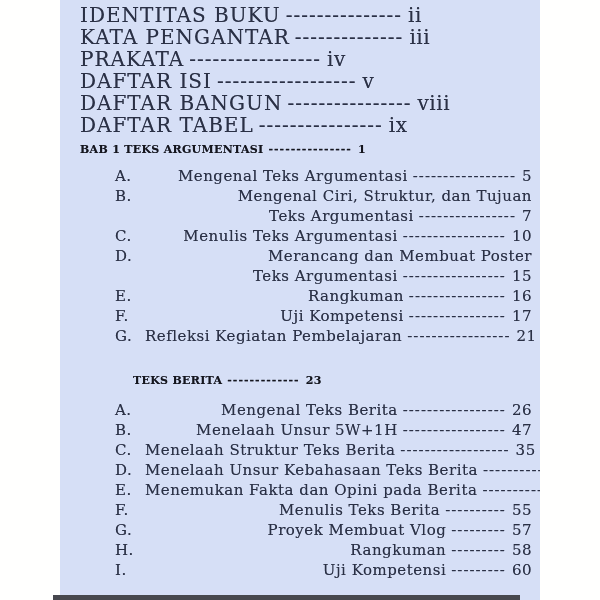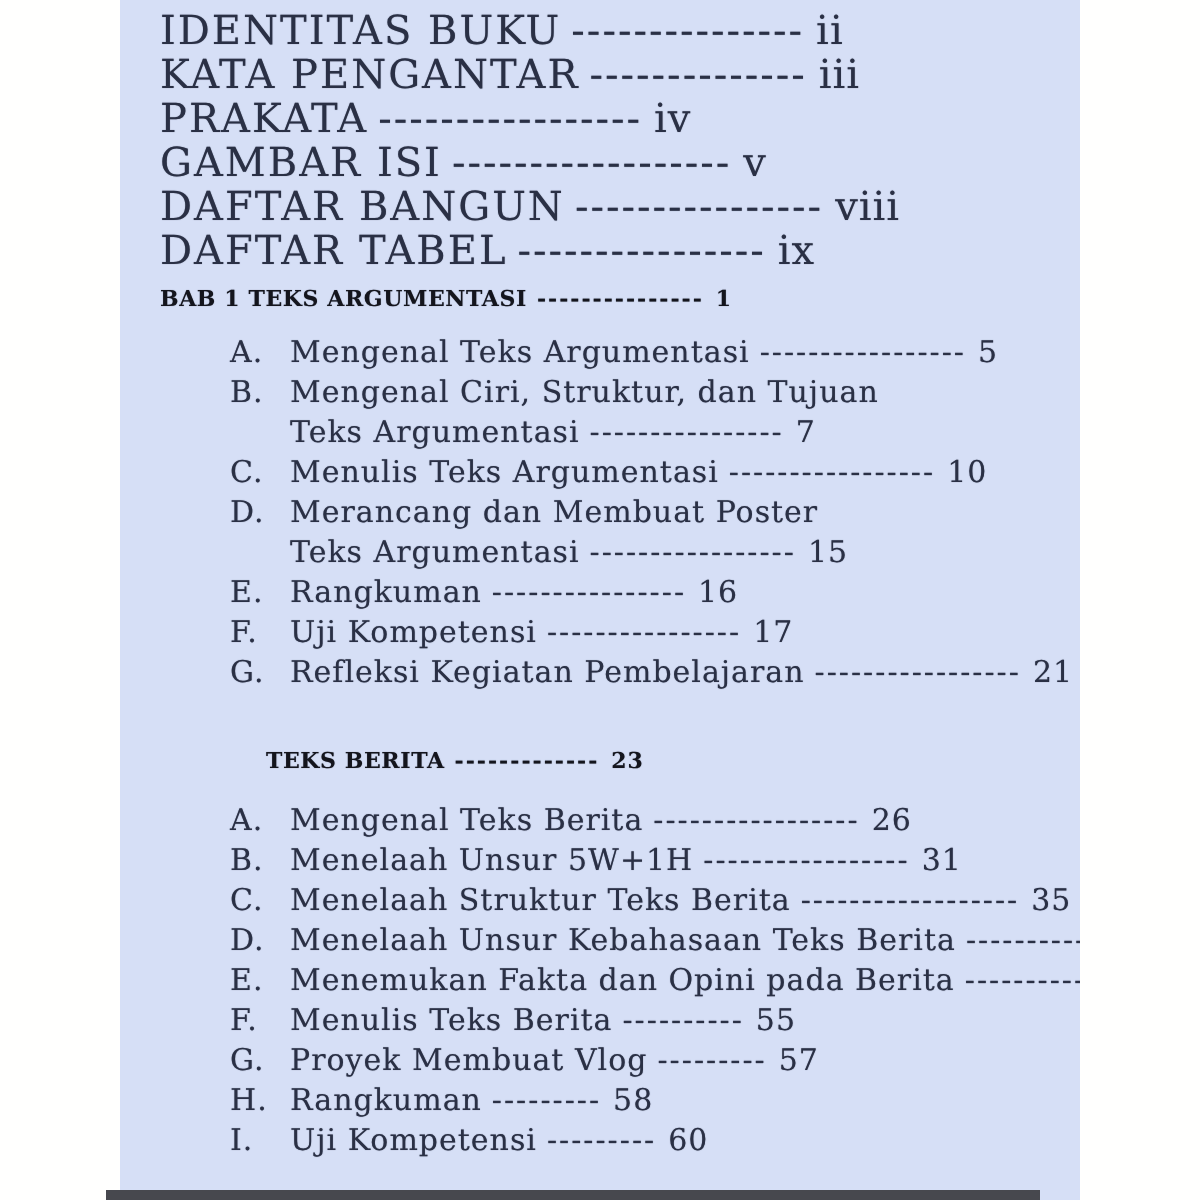--- a/index.html
+++ b/index.html
@@ -57,21 +57,21 @@
     line-height: 20px;
     letter-spacing: 0.5px;
   }
   .items2 { margin-top: 9px; }
   .item {
     display: flex;
     padding-left: 35px;
     white-space: nowrap;
   }
   .letter { width: 30px; flex: none; }
-  .content { flex: 1; }
+  .content { flex: 1; text-align: right; }
   .edge {
     position: absolute;
     left: 53px; bottom: 0;
     width: 467px; height: 5px;
     background: #47484e;
     z-index: 5;
   }
 </style>
 </head>
 <body>
@@ -83,21 +83,21 @@
       <div class="row">
         <span>IDENTITAS BUKU</span><span class="leader">---------------</span><span class="pgnum">ii</span>
       </div>
       <div class="row">
         <span>KATA PENGANTAR</span><span class="leader">--------------</span><span class="pgnum">iii</span>
       </div>
       <div class="row">
         <span>PRAKATA</span><span class="leader">-----------------</span><span class="pgnum">iv</span>
       </div>
       <div class="row">
-        <span>GAMBAR ISI</span><span class="leader">------------------</span><span class="pgnum">v</span>
+        <span>DAFTAR ISI</span><span class="leader">------------------</span><span class="pgnum">v</span>
       </div>
       <div class="row">
         <span>DAFTAR BANGUN</span><span class="leader">----------------</span><span class="pgnum">viii</span>
       </div>
       <div class="row">
         <span>DAFTAR TABEL</span><span class="leader">----------------</span><span class="pgnum">ix</span>
       </div>
     </div>
 
     <div class="bab">
@@ -145,21 +145,21 @@
       <div class="bab-line2"><span>TEKS BERITA</span><span class="leader">-------------</span><span class="pgnum">23</span></div>
     </div>
 
     <div class="items items2">
       <div class="item">
         <span class="letter">A.</span>
         <div class="content"><span>Mengenal Teks Berita</span><span class="leader">-----------------</span><span class="pgnum">26</span></div>
       </div>
       <div class="item">
         <span class="letter">B.</span>
-        <div class="content"><span>Menelaah Unsur 5W+1H</span><span class="leader">-----------------</span><span class="pgnum">31</span></div>
+        <div class="content"><span>Menelaah Unsur 5W+1H</span><span class="leader">-----------------</span><span class="pgnum">47</span></div>
       </div>
       <div class="item">
         <span class="letter">C.</span>
         <div class="content"><span>Menelaah Struktur Teks Berita</span><span class="leader">------------------</span><span class="pgnum">35</span></div>
       </div>
       <div class="item">
         <span class="letter">D.</span>
         <div class="content"><span>Menelaah Unsur Kebahasaan Teks Berita</span><span class="leader">----------</span></div>
       </div>
       <div class="item">

